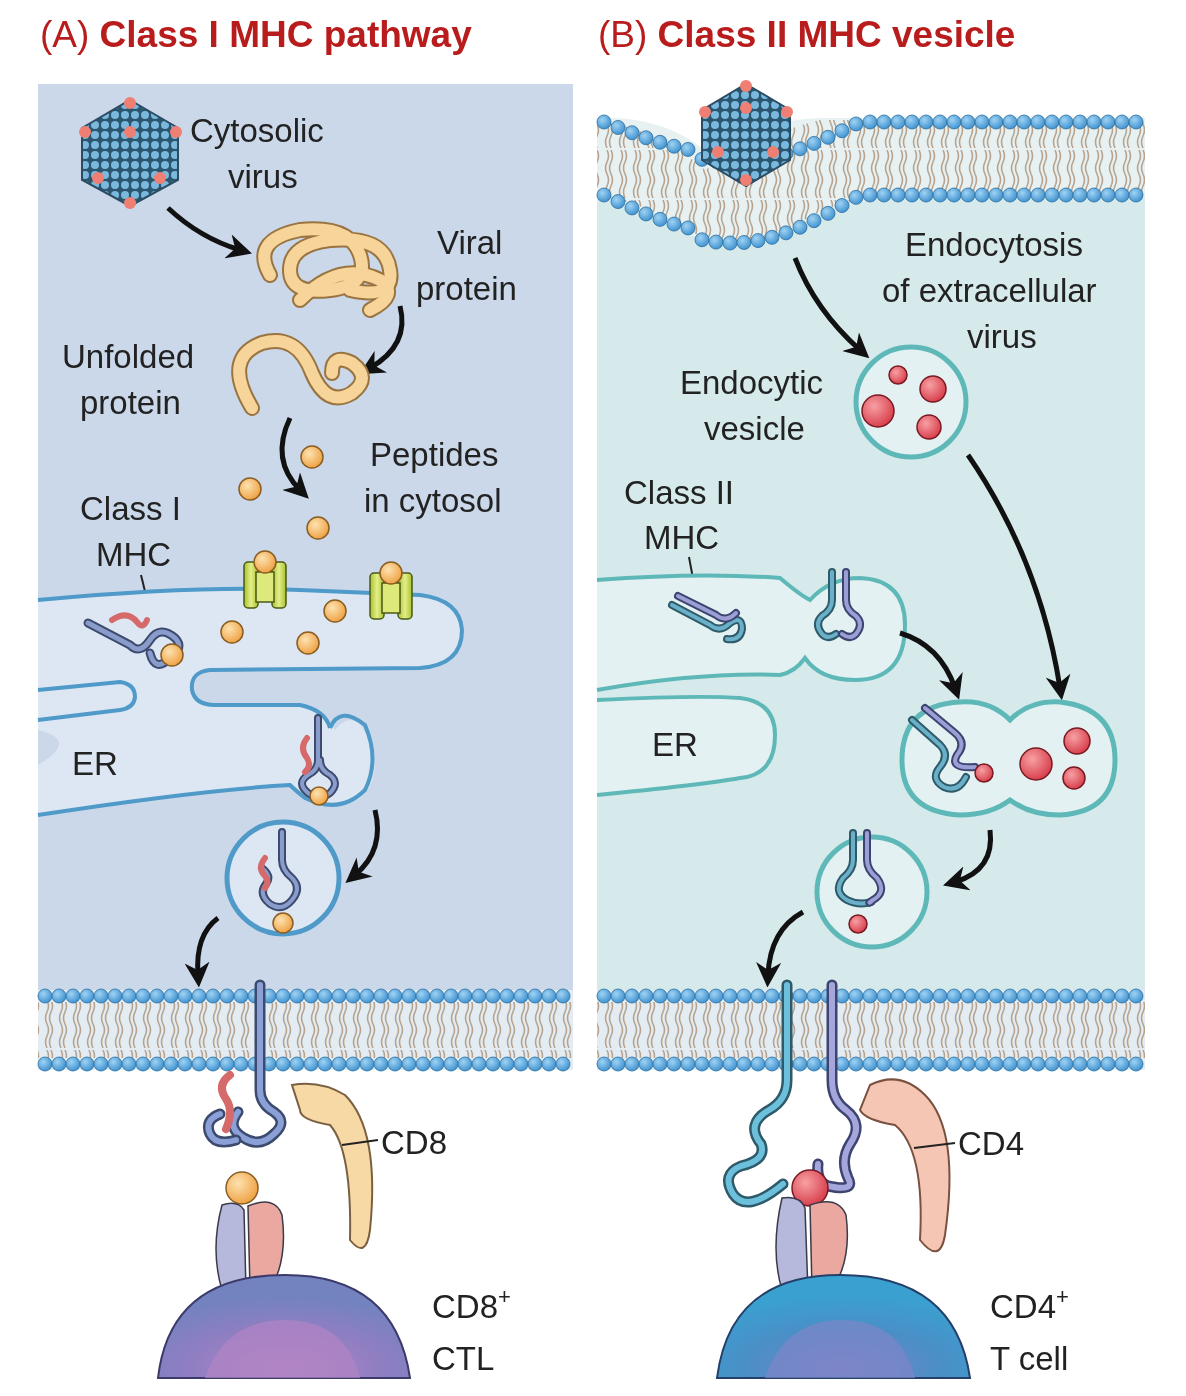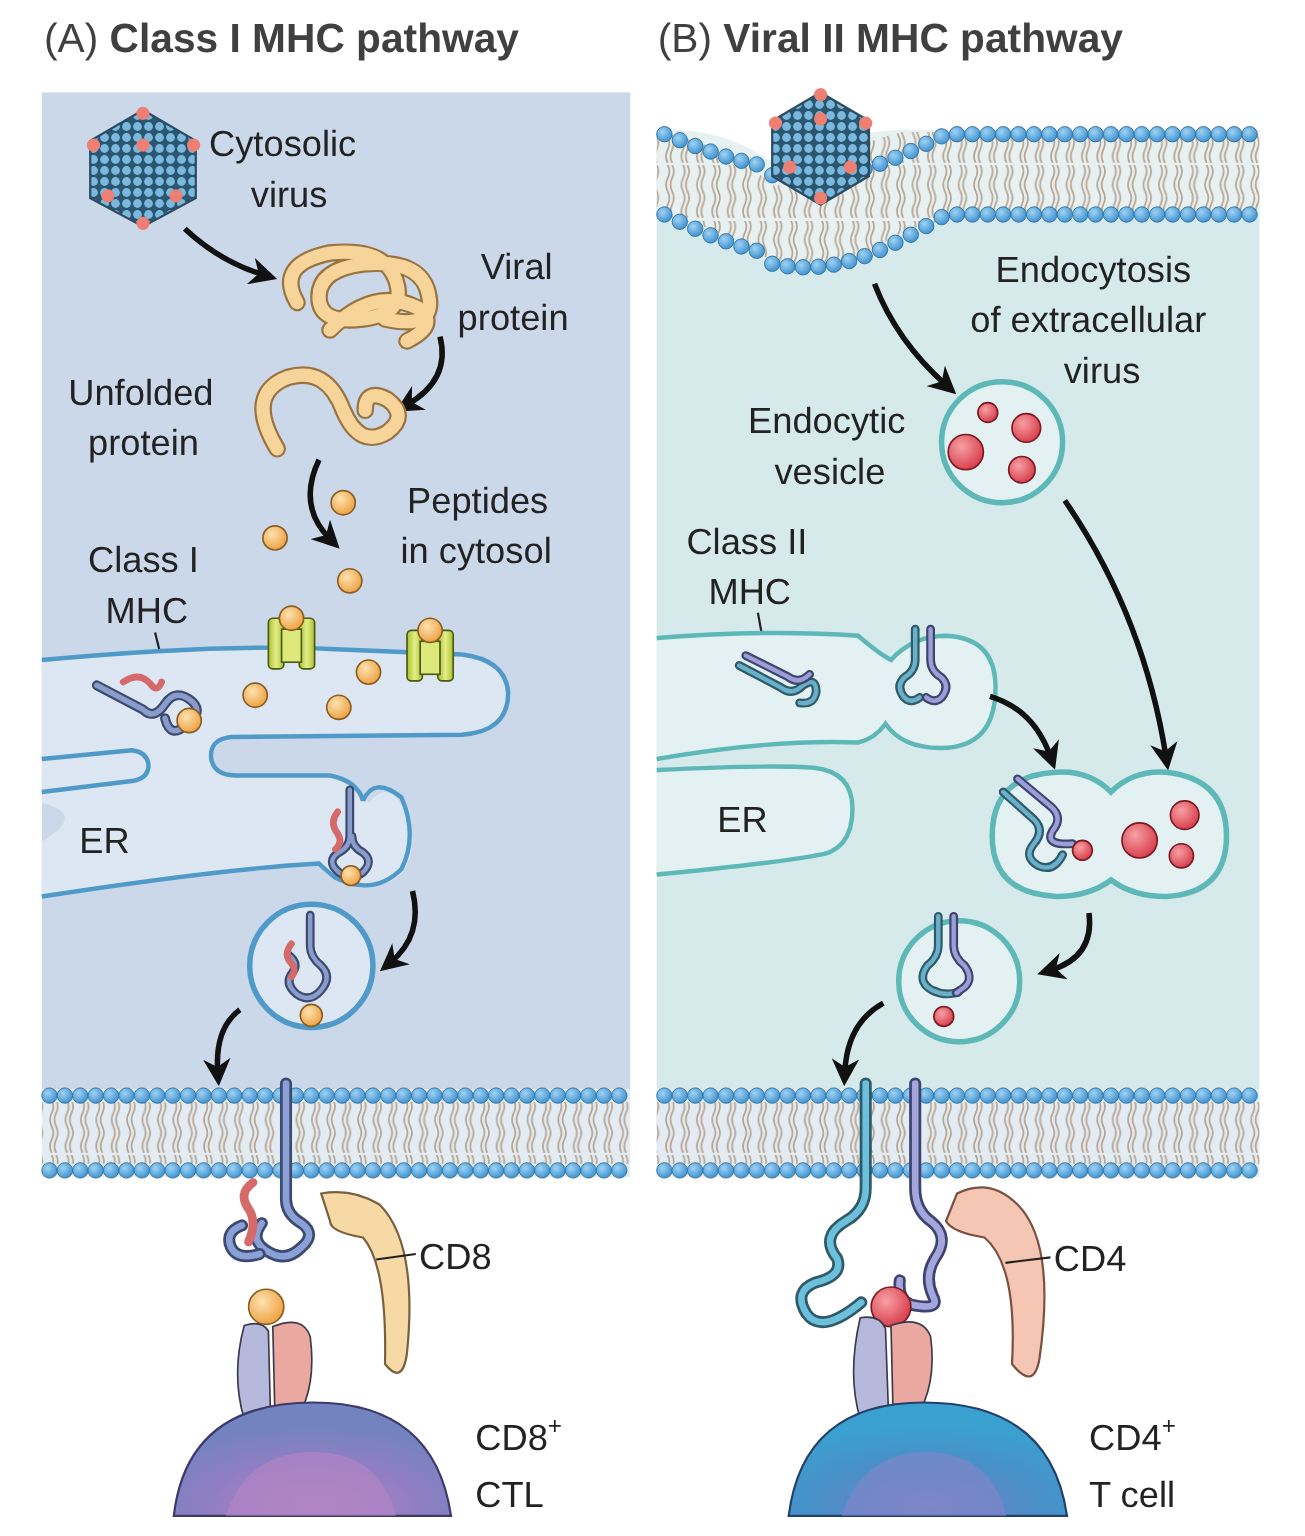--- a/index.html
+++ b/index.html
@@ -1,34 +1,34 @@
 <!DOCTYPE html>
 <html><head>
 <meta charset="utf-8">
 <style>
   html,body{margin:0;padding:0;background:#ffffff;}
   body{width:1186px;height:1396px;position:relative;overflow:hidden;font-family:"Liberation Sans",sans-serif;color:#222;}
-  .title{position:absolute;top:14px;font-size:37px;color:#404040;white-space:nowrap;}
+  .title{position:absolute;top:14px;font-size:37px;color:#b91c1c;white-space:nowrap;}
   .title b{font-weight:bold;}
   #title-a{left:40px;}
   #title-b{left:598px;}
   svg#fig{position:absolute;left:0;top:0;}
   .lbl{font-family:"Liberation Sans",sans-serif;font-size:33px;fill:#222;}
   .sup{font-size:22px;}
 </style>
 </head>
 <body>
 
 <div class="title" id="title-a">
   <span>(A)</span>
   <b>Class I MHC pathway</b>
 </div>
 <div class="title" id="title-b">
   <span>(B)</span>
-  <b>Viral II MHC pathway</b>
+  <b>Class II MHC vesicle</b>
 </div>
 
 <svg id="fig" width="1186" height="1396" viewBox="0 0 1186 1396">
   <defs>
     <radialGradient id="gOrange" cx="0.38" cy="0.35" r="0.7">
       <stop offset="0" stop-color="#fde2b0"></stop>
         <stop offset="1" stop-color="#ee9f3e"></stop>
     </radialGradient>
     <radialGradient id="gRed" cx="0.38" cy="0.35" r="0.7">
       <stop offset="0" stop-color="#f7a0a4"></stop>

